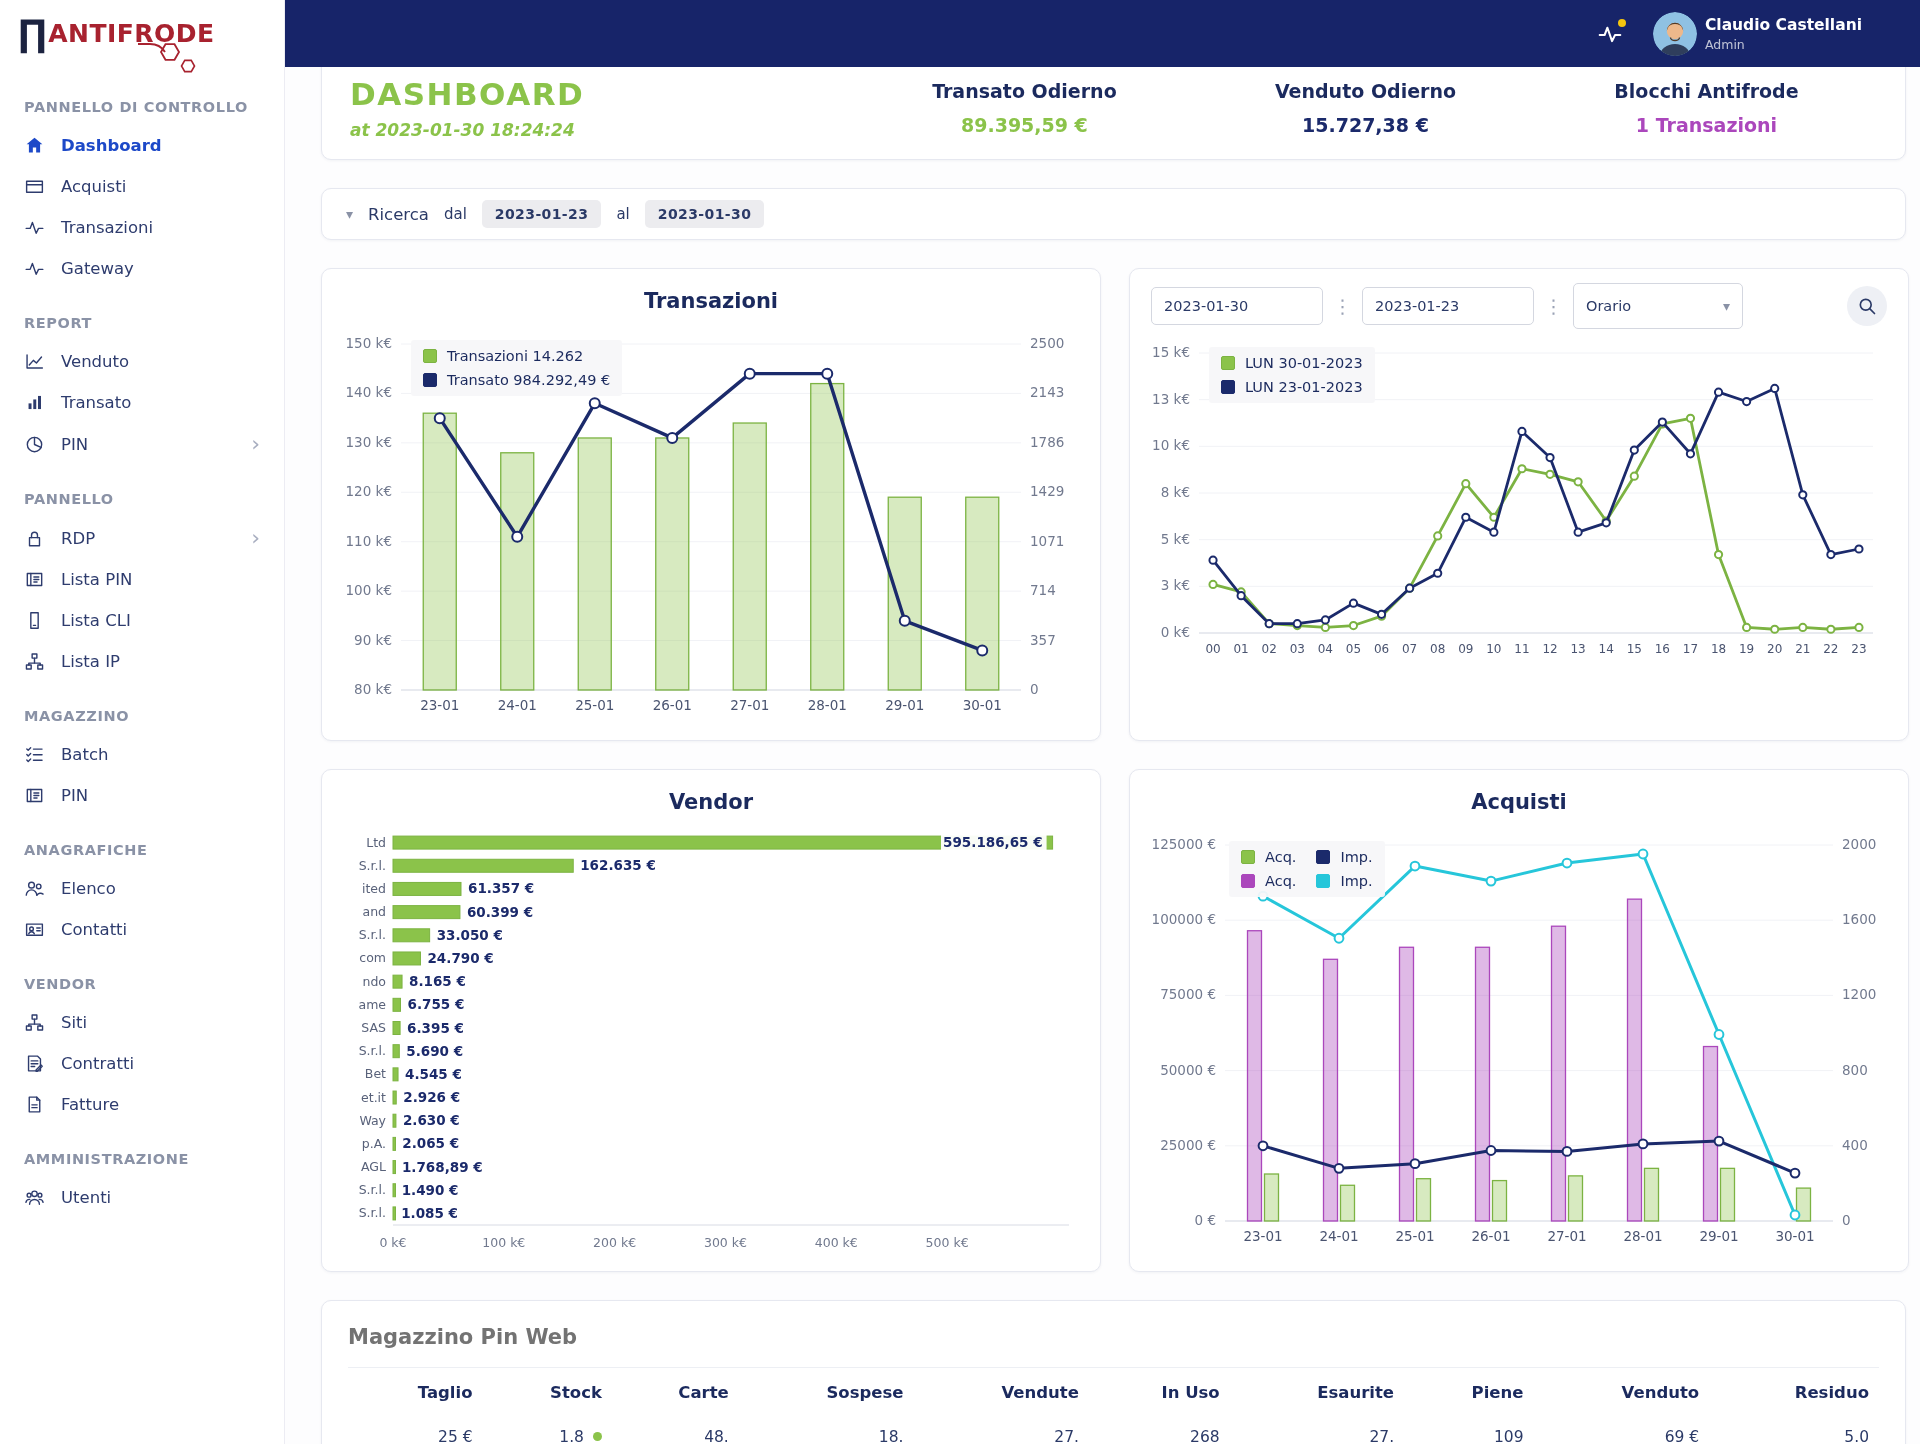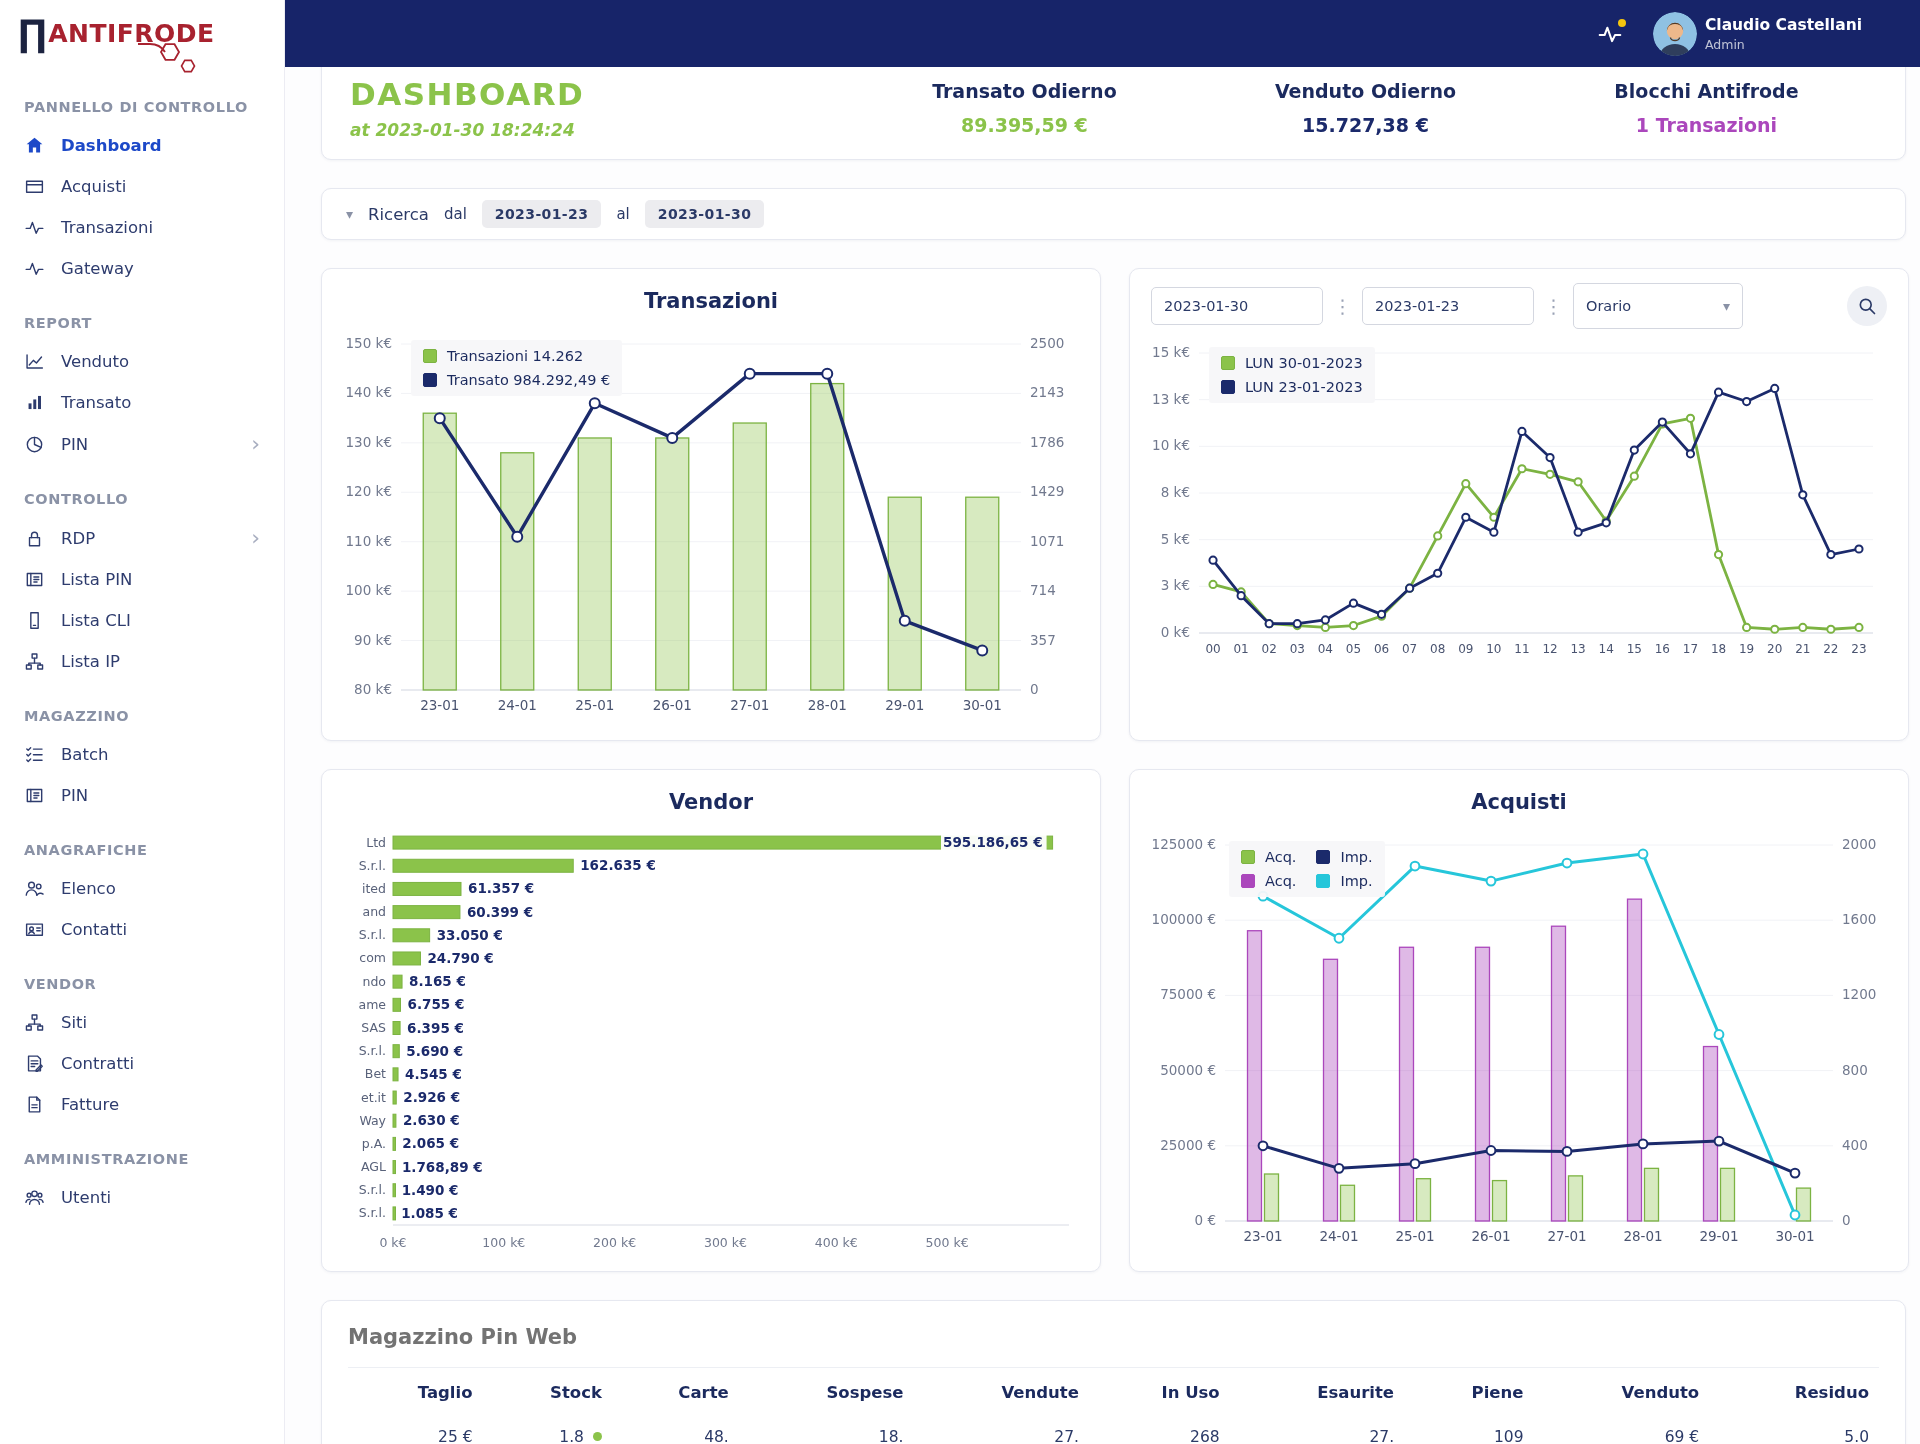--- a/index.html
+++ b/index.html
@@ -122,21 +122,21 @@
         <span>Transato</span>
       </div>
       <div class="nav-item">
         <svg width="21" height="21" viewBox="0 0 24 24">
           <circle cx="12" cy="12" r="8.2" fill="none" stroke="currentColor" stroke-width="1.6"></circle>
           <path d="M12 3.8V12L19.4 15.4" fill="none" stroke="currentColor" stroke-width="1.6" stroke-linecap="round" stroke-linejoin="round"></path>
         </svg>
         <span>PIN</span>
         <span class="chev">›</span>
       </div>
-      <div class="nav-section-title">CONTROLLO</div>
+      <div class="nav-section-title">PANNELLO</div>
       <div class="nav-item">
         <svg width="21" height="21" viewBox="0 0 24 24">
           <path d="M6.3 11h11.4v9.2H6.3z" fill="none" stroke="currentColor" stroke-width="1.6" stroke-linecap="round" stroke-linejoin="round"></path>
           <path d="M8.6 11V8.2a3.4 3.4 0 0 1 6.8 0V11" fill="none" stroke="currentColor" stroke-width="1.6" stroke-linecap="round" stroke-linejoin="round"></path>
         </svg>
         <span>RDP</span>
         <span class="chev">›</span>
       </div>
       <div class="nav-item">
         <svg width="21" height="21" viewBox="0 0 24 24">

